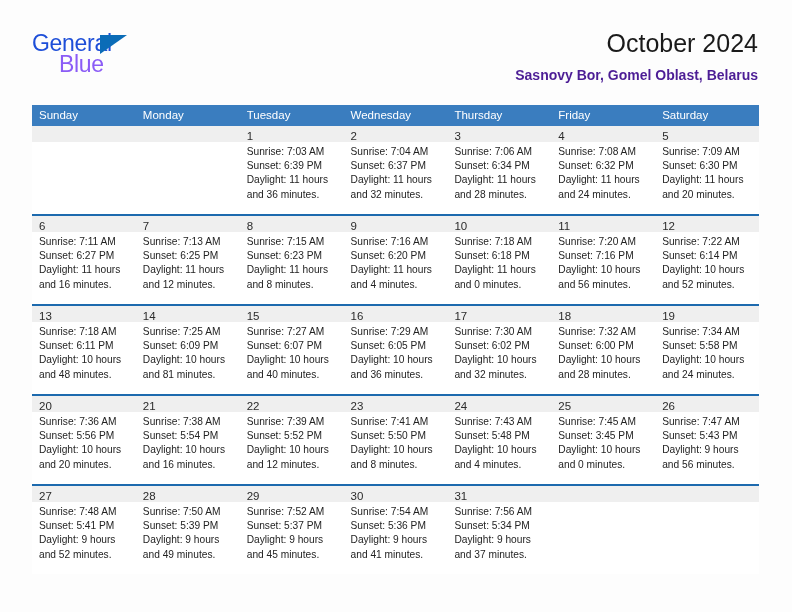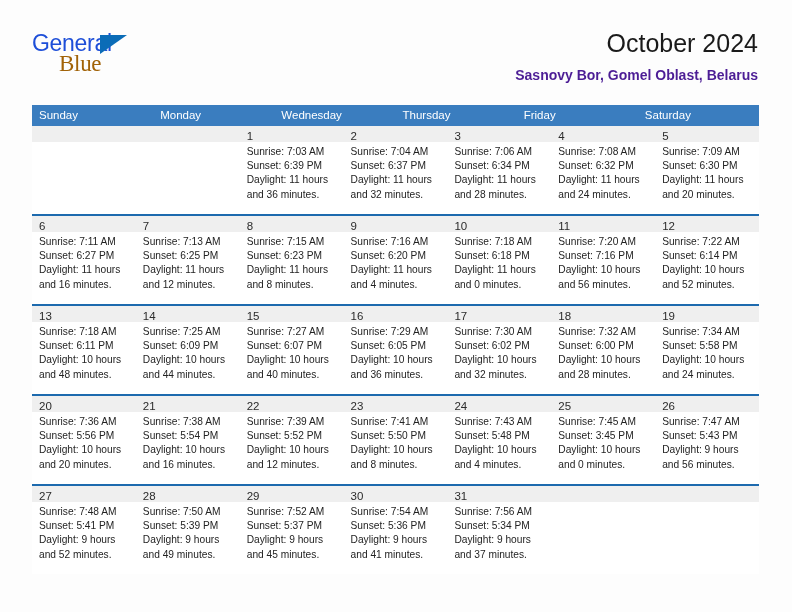--- a/index.html
+++ b/index.html
@@ -56,22 +56,22 @@
     height: 0;
     border-left: 27px solid #0b6cb7;
     border-bottom: 19px solid transparent;
   }
   .logo-blue {
     position: absolute;
     left: 27px;
     top: 21px;
     font-size: 23px;
     letter-spacing: -0.3px;
-    color: #a16207;
-    font-family: Liberation Serif, serif;
+    color: #8b5cf6;
+    font-family: Liberation Sans, sans-serif;
   }
 
   .titles {
     position: absolute;
     right: 0;
     top: 0;
     text-align: right;
   }
   .cal-title {
     font-size: 25px;
@@ -170,20 +170,21 @@
       <div class="cal-title">October 2024</div>
       <div class="cal-subtitle">Sasnovy Bor, Gomel Oblast, Belarus</div>
     </div>
 
   </div>
 
   <div class="calendar">
     <div class="weekday-row">
         <div class="weekday">Sunday</div>
         <div class="weekday">Monday</div>
+        <div class="weekday">Tuesday</div>
         <div class="weekday">Wednesday</div>
         <div class="weekday">Thursday</div>
         <div class="weekday">Friday</div>
         <div class="weekday">Saturday</div>
       </div>
     <div id="weeks-container">
         <div class="week-row first">
           <div class="day-cell empty">
             <div class="day-number-band"><span class="day-number"></span></div>
             <div class="day-info"></div>
@@ -312,21 +313,21 @@
               <div>Daylight: 10 hours</div>
               <div>and 48 minutes.</div>
             </div>
           </div>
           <div class="day-cell">
             <div class="day-number-band"><span class="day-number">14</span></div>
             <div class="day-info">
               <div>Sunrise: 7:25 AM</div>
               <div>Sunset: 6:09 PM</div>
               <div>Daylight: 10 hours</div>
-              <div>and 44 minutes.</div>
+              <div>and 81 minutes.</div>
             </div>
           </div>
           <div class="day-cell">
             <div class="day-number-band"><span class="day-number">15</span></div>
             <div class="day-info">
               <div>Sunrise: 7:27 AM</div>
               <div>Sunset: 6:07 PM</div>
               <div>Daylight: 10 hours</div>
               <div>and 40 minutes.</div>
             </div>

